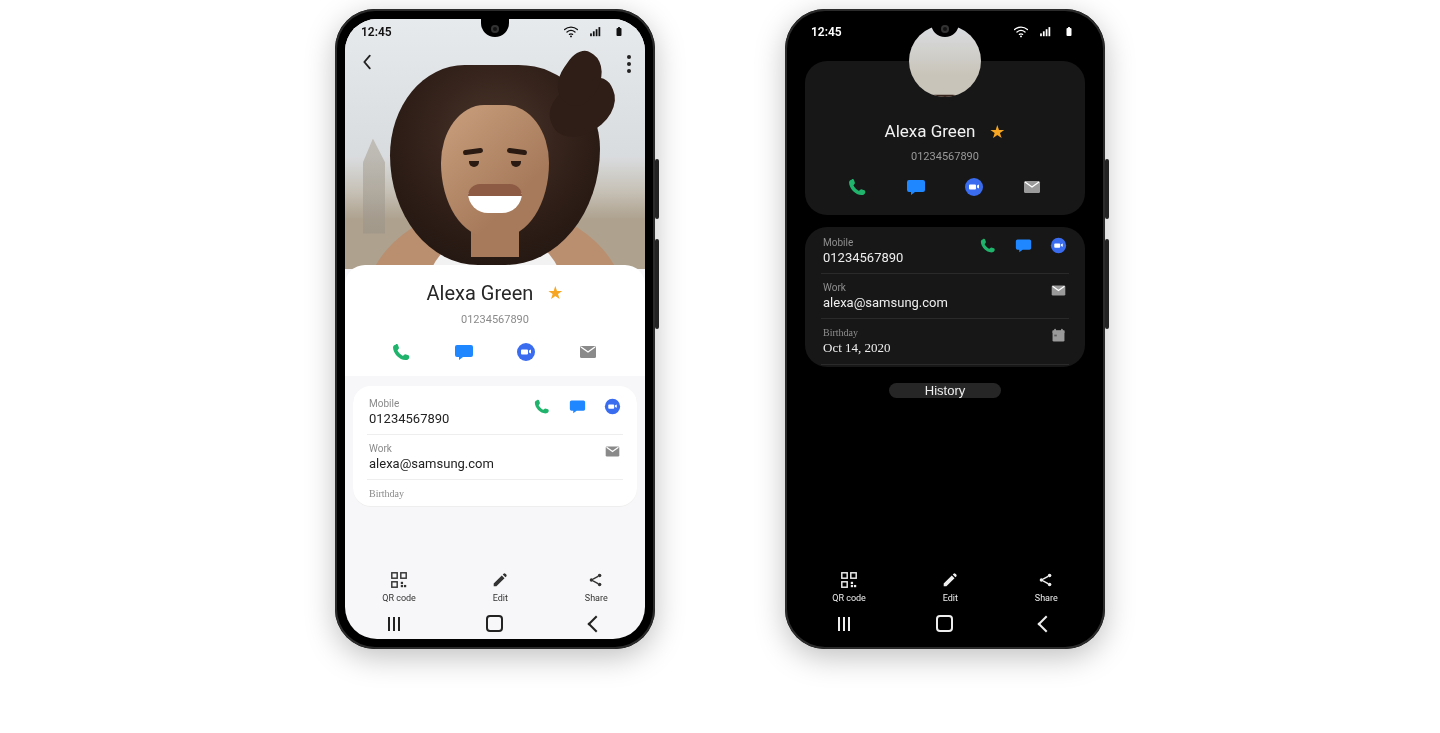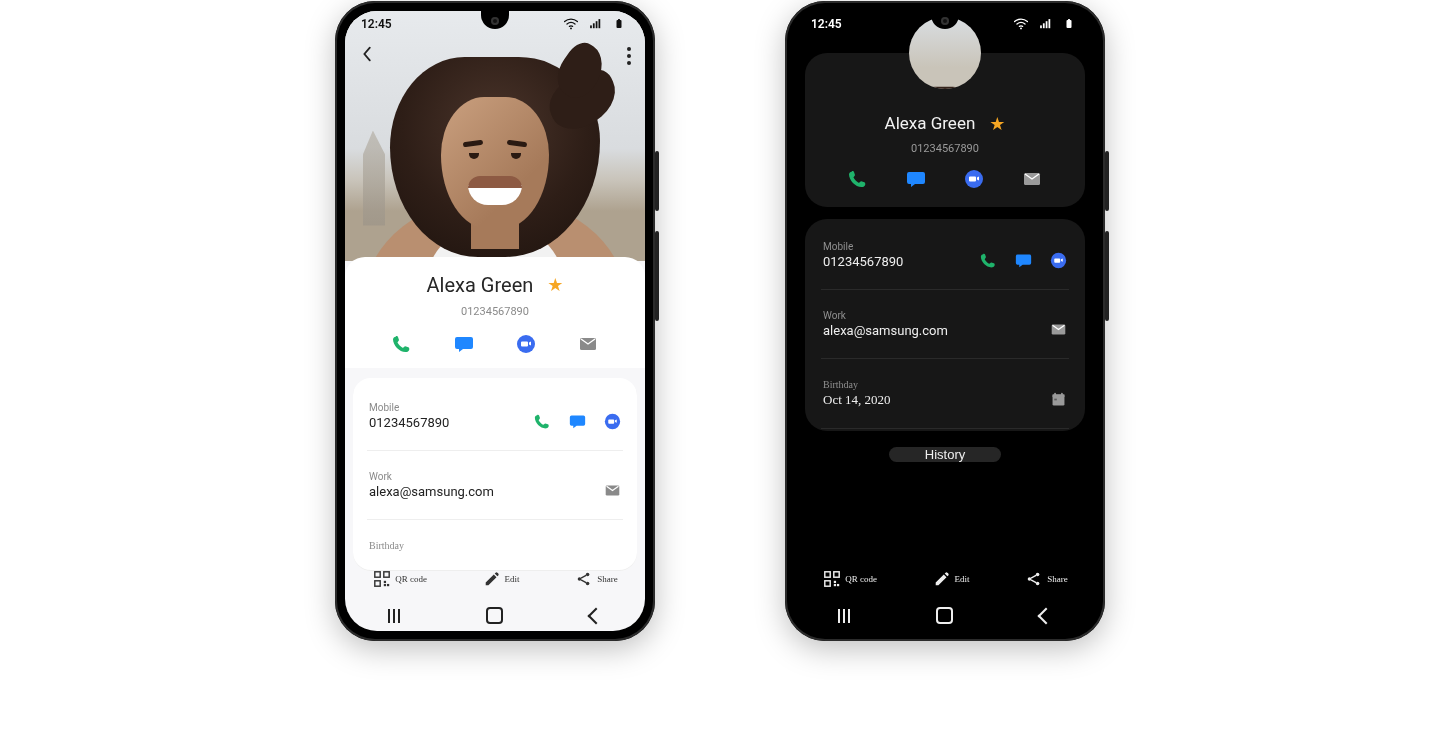--- a/index.html
+++ b/index.html
@@ -1,16 +1,16 @@
 <!DOCTYPE html>
 <html><head>
 <meta charset="utf-8">
 <style>
   html,body{margin:0;padding:0;width:1440px;height:733px;background:#fff;font-family:-apple-system,BlinkMacSystemFont,"Segoe UI",Roboto,Helvetica,Arial,sans-serif;-webkit-font-smoothing:antialiased;}
-  .stage{position:relative;width:1440px;height:641px;display:flex;justify-content:center;align-items:center;gap:130px;}
+  .stage{position:relative;width:1440px;height:641px;display:flex;justify-content:center;align-items:center;gap:130px;margin-top:8px;}
   .phone{position:relative;width:300px;height:620px;border-radius:40px;background:#000;padding:10px;box-sizing:content-box;box-shadow:0 0 0 2px #2b2b2b inset, 0 8px 30px rgba(0,0,0,.25);}
   .phone::after{ 
     content:"";position:absolute;right:-4px;top:150px;width:4px;height:60px;border-radius:4px;background:#222;}
   .phone::before{content:"";position:absolute;right:-4px;top:230px;width:4px;height:90px;border-radius:4px;background:#222;}
   .screen{position:relative;width:300px;height:620px;border-radius:32px;overflow:hidden;}
   .notch{position:absolute;top:0;left:50%;transform:translateX(-50%);width:28px;height:18px;background:#000;border-bottom-left-radius:14px;border-bottom-right-radius:14px;z-index:50;}
   .notch::after{content:"";position:absolute;left:50%;top:6px;transform:translateX(-50%);width:8px;height:8px;border-radius:50%;background:#111;box-shadow:0 0 0 2px #333 inset;}
   .statusbar{position:absolute;top:0;left:0;right:0;height:26px;display:flex;justify-content:space-between;align-items:center;padding:0 16px;font-size:12px;font-weight:600;z-index:40;}
   .status-icons{display:flex;gap:4px;align-items:center;}
   
@@ -44,30 +44,30 @@
   
   .namecard{background:#fff;border-radius:20px 20px 0 0;margin-top:-4px;position:relative;z-index:5;padding:16px 0 14px;text-align:center;}
   .name-row{display:flex;justify-content:center;align-items:center;gap:14px;}
   .name{font-size:20px;color:#272727;}
   .star{color:#f6a623;font-size:18px;}
   .phonenum{color:#8a8a8a;font-size:11px;margin-top:8px;}
   .comm-row{display:flex;justify-content:center;gap:42px;margin-top:16px;}
   .ic{width:20px;height:20px;display:inline-flex;align-items:center;justify-content:center;}
   
   .details{background:#fff;margin:10px 8px 0;border-radius:18px;padding:4px 14px 0;box-shadow:0 -1px 0 #eee inset;}
-  .row{display:flex;align-items:flex-end;justify-content:space-between;border-bottom:1px solid #eee;padding:20px 2px;gap:34px;}
+  .row{display:flex;align-items:flex-start;justify-content:space-between;border-bottom:1px solid #eee;padding:8px 2px;gap:34px;}
   .row:last-child{border-bottom:none;font-family:Liberation Serif, serif;}
   .row .labels{display:flex;flex-direction:column;}
   .row .type{font-size:10px;color:#8a8a8a;}
   .row .val{font-size:13px;color:#222;margin-top:2px;}
   .row .acts{display:flex;gap:18px;}
   .row .acts.small .ic{width:17px;height:17px;}
   
   .actionbar{position:absolute;bottom:30px;left:0;right:0;height:44px;display:flex;justify-content:space-around;align-items:center;}
-  .ab-item{display:flex;flex-direction:row;align-items:center;gap:3px;color:inherit;font-family:Liberation Serif, serif;}
+  .ab-item{display:flex;flex-direction:column;align-items:center;gap:3px;color:inherit;}
   .ab-item .cap{font-size:9px;}
   .light .actionbar{color:#333;}
   
   .navbar{position:absolute;bottom:0;left:0;right:0;height:30px;display:flex;justify-content:space-around;align-items:center;}
   .light .navbar{color:#222;}
   .nav-recent{display:flex;gap:3px;} .nav-recent span{width:2px;height:14px;background:currentColor;}
   .nav-home{width:13px;height:13px;border:2px solid currentColor;border-radius:4px;}
   .nav-back{width:10px;height:10px;border-left:2px solid currentColor;border-bottom:2px solid currentColor;transform:rotate(45deg);}
   
   .dark .screen{background:#000;}

